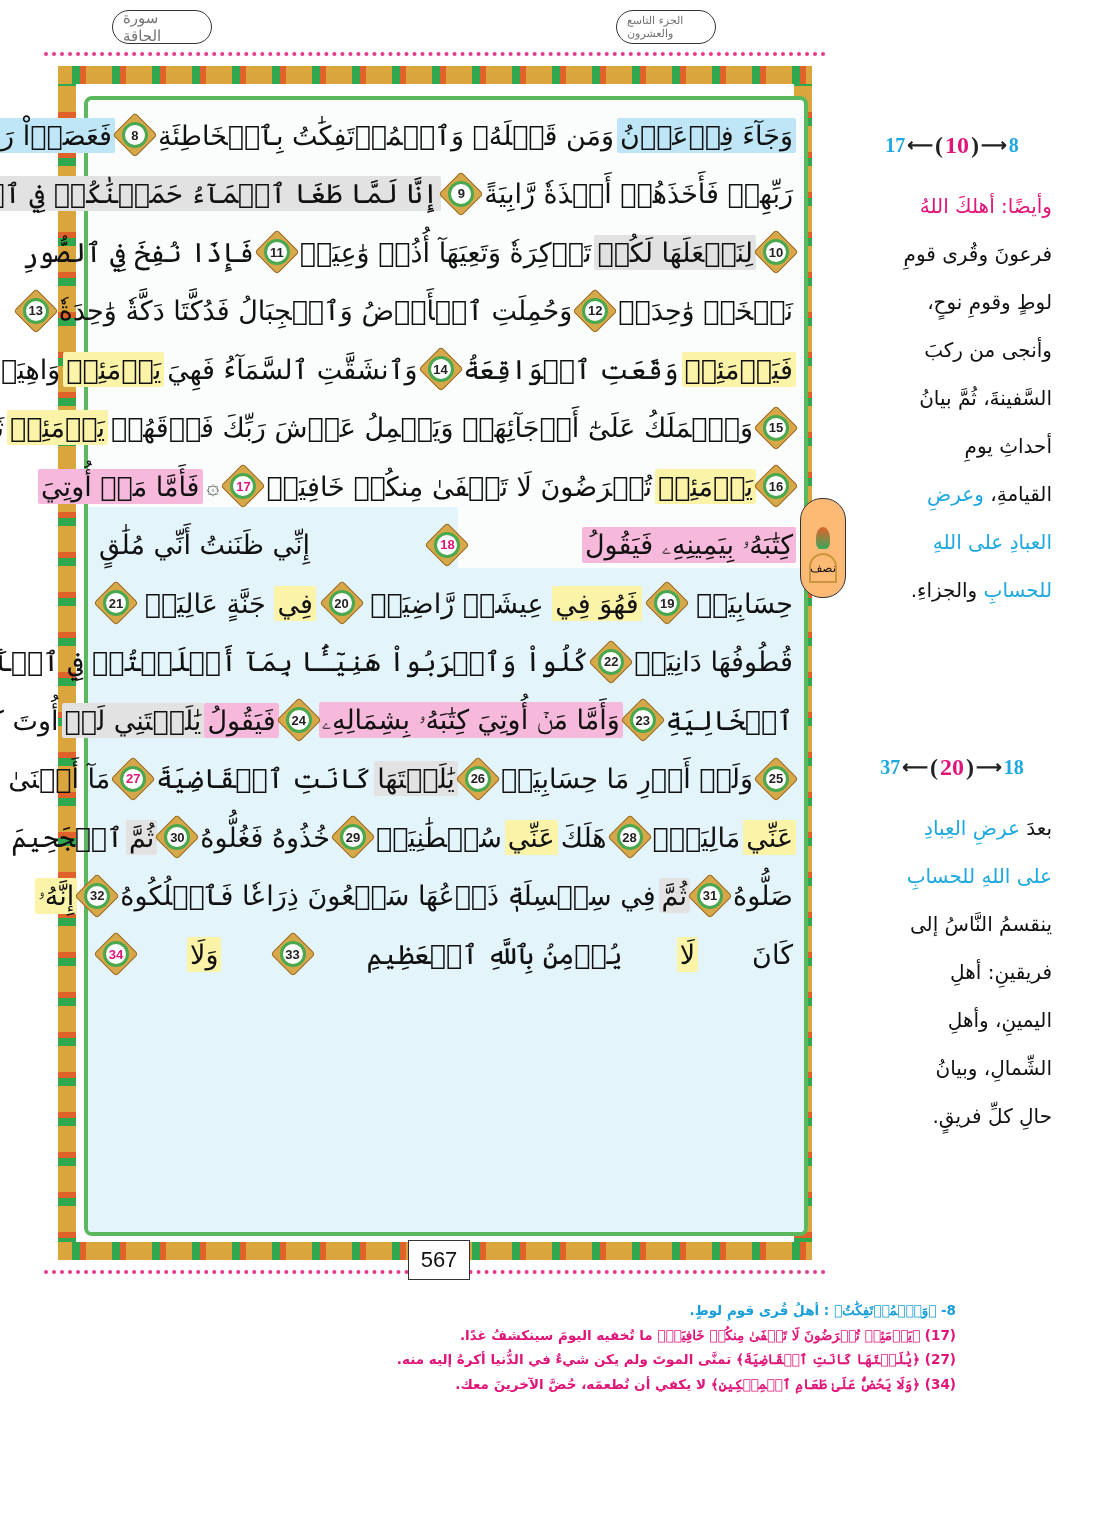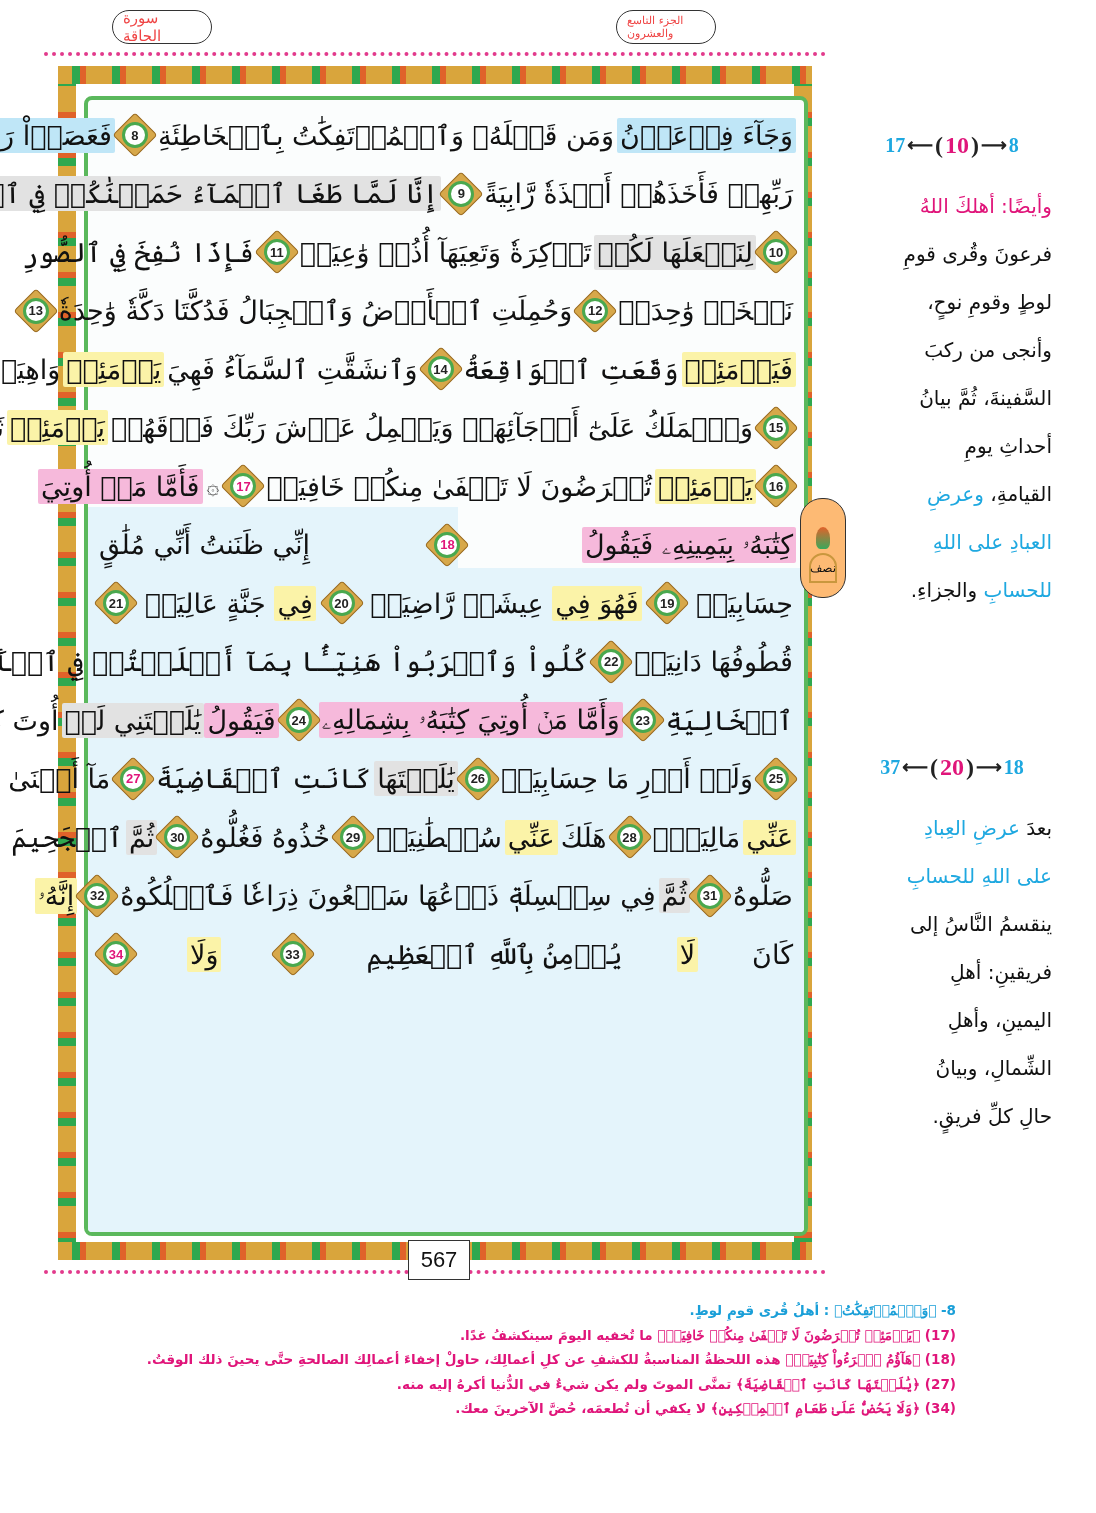--- a/index.html
+++ b/index.html
@@ -29,21 +29,21 @@
   .panel .blue-area {
     position: absolute; left: 0; right: 0; top: 468px; bottom: 0; background: #e4f4fb;
   }
   .panel .blue-top {
     position: absolute; left: 0; width: 370px; top: 407px; height: 62px; background: #e4f4fb;
   }
   
   .cartouche {
     position: absolute; top: 10px; height: 34px; background: #fff;
     border: 1.5px solid #333; border-radius: 18px; display: flex; align-items: center; justify-content: center;
-    font-family: "DejaVu Serif", serif; font-size: 15px; color: #ef4444; padding: 0 10px;
+    font-family: "DejaVu Serif", serif; font-size: 15px; color: #737373; padding: 0 10px;
   }
   .cartouche.surah { left: 112px; width: 100px; }
   .cartouche.juz { left: 616px; width: 100px; font-size: 11px; }
   
   .lines { position: absolute; left: 96px; top: 106px; width: 700px; }
   .line {
     height: 58.5px; display: flex; align-items: center; justify-content: space-between;
     direction: rtl; font-family: "DejaVu Serif", serif; font-size: 27px; color: #111; white-space: nowrap;
   }
   .seg { padding: 2px 3px; border-radius: 2px; }
@@ -366,16 +366,15 @@
       <span><span>الشِّمالِ، وبيانُ</span></span>
     </div>
     <div class="note-line">
       <span><span>حالِ كلِّ فريقٍ.</span></span>
     </div>
   </div>
 
 <div class="footnotes" id="footnotes">
     <div class="fn cyan"><span>8- </span> <span class="q">﴿وَٱلۡمُؤۡتَفِكَٰتُ﴾</span> <span> : أهلُ قُرى قومِ لوطٍ.</span></div>
     <div class="fn pink"><span>(17) </span> <span class="q">﴿يَوۡمَئِذٖ تُعۡرَضُونَ لَا تَخۡفَىٰ مِنكُمۡ خَافِيَةٞ﴾</span> <span> ما تُخفيه اليومَ سينكشفُ غدًا.</span></div>
-    <div class="fn pink"><span>(18) </span> <span class="q">﴿هَآؤُمُ ٱقۡرَءُواْ كِتَٰبِيَهۡ﴾</span> <span> هذه اللحظةُ المناسبةُ للكشفِ عن كلِ أعمالِك، حاولْ إخفاءَ أعمالِك الصالحةِ حتَّى يحينَ ذلك الوقتُ.</span></div>
     <div class="fn pink"><span>(27) </span> <span class="q">﴿يَٰلَيۡتَهَا كَانَتِ ٱلۡقَاضِيَةَ﴾</span> <span> تمنَّى الموتَ ولم يكن شيءٌ في الدُّنيا أكرهُ إليه منه.</span></div>
     <div class="fn pink"><span>(34) </span> <span class="q">﴿وَلَا يَحُضُّ عَلَىٰ طَعَامِ ٱلۡمِسۡكِينِ﴾</span> <span> لا يكفي أن تُطعمَه، حُضَّ الآخرينَ معك.</span></div>
   </div>
 
 </body></html>

